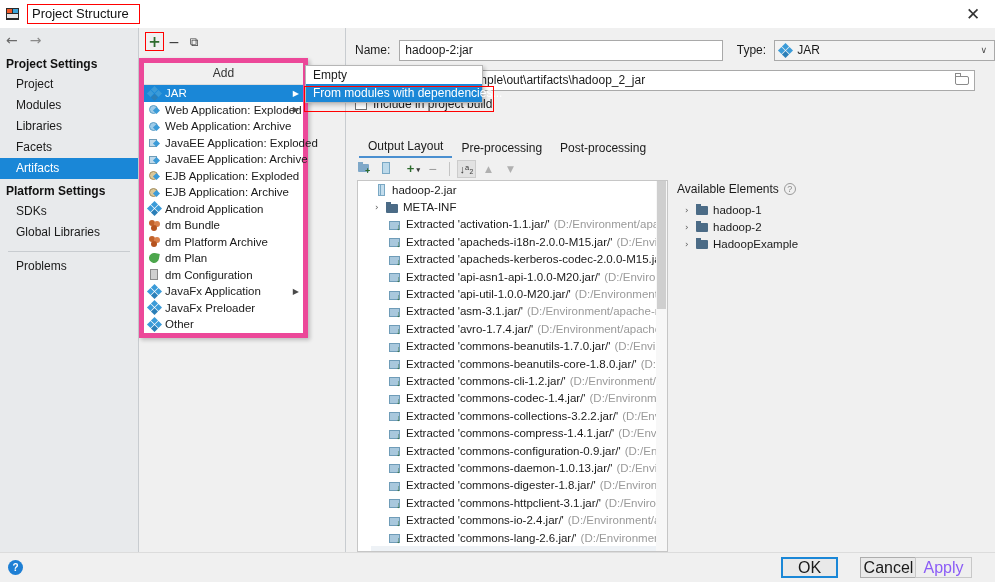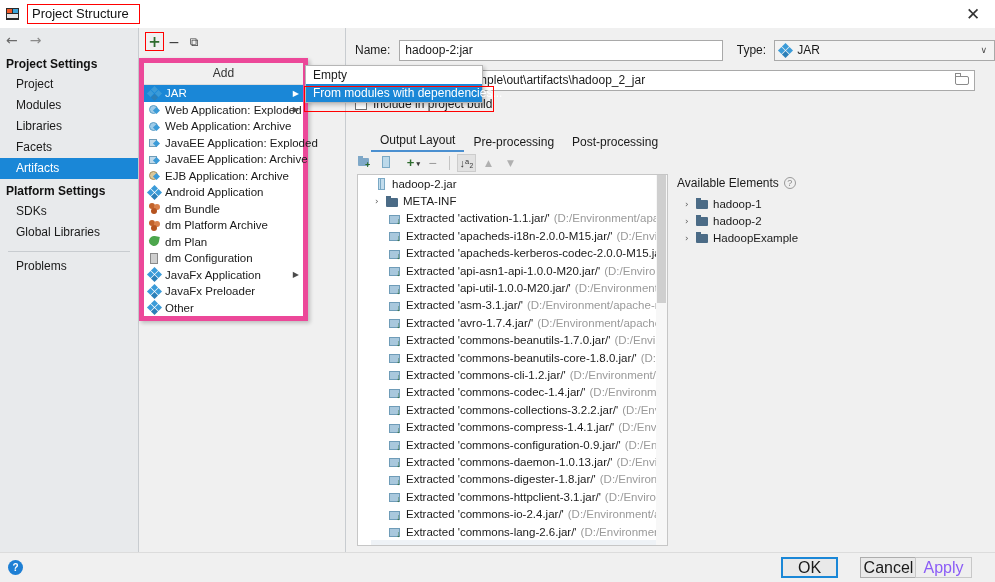--- a/index.html
+++ b/index.html
@@ -189,21 +189,21 @@
     position:absolute; left:0; top:0px; width:6px; height:4px;
     border:1.4px solid #8a8a8a; border-bottom:none;
   }
 
   .row-chk { display: flex; align-items: center; height: 20px; padding-left: 8px; margin-top: 2px; }
   .chk-box {
     width: 12px; height: 12px; border: 1px solid #6f6f6f; background: #fff; margin-right: 6px;
   }
 
   
-  .tabs { display: flex; align-items: flex-end; height: 22px; padding-left: 24px; margin-top: 16px; }
+  .tabs { display: flex; align-items: flex-end; height: 22px; padding-left: 12px; margin-top: 22px; }
   .tab {
     font-size: 12px; color: #1a1a1a; padding: 2px 9px 3px 9px; cursor: default;
   }
   .tab.active { border-bottom: 2px solid #4a8fd0; }
 
   
   .ol-toolbar {
     display: flex; align-items: center; height: 22px; padding-left: 10px; gap: 3px;
     position: relative;
   }
@@ -681,20 +681,27 @@
             <i class="box"></i>
             <i class="dm"></i>
           </span>
           <span>JavaEE Application: Archive</span>
         </div>
         <div class="menu-item">
           <span class="mi-icon ic-ejb">
             <i class="ball"></i>
             <i class="dm"></i>
           </span>
+          <span>EJB Application: Exploded</span>
+        </div>
+        <div class="menu-item">
+          <span class="mi-icon ic-ejb">
+            <i class="ball"></i>
+            <i class="dm"></i>
+          </span>
           <span>EJB Application: Archive</span>
         </div>
         <div class="menu-item">
           <span class="mi-icon ic-diamonds">
             <i class="a"></i>
             <i class="b"></i>
             <i class="c"></i>
             <i class="d"></i>
           </span>
           <span>Android Application</span>

